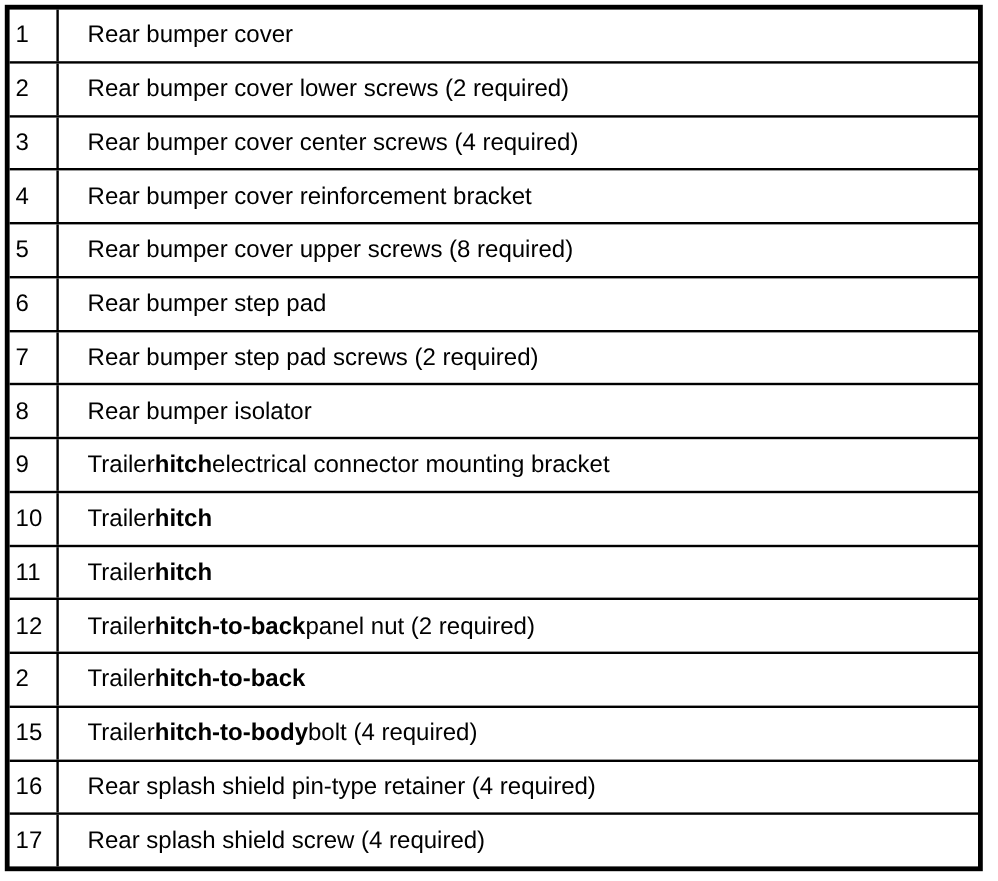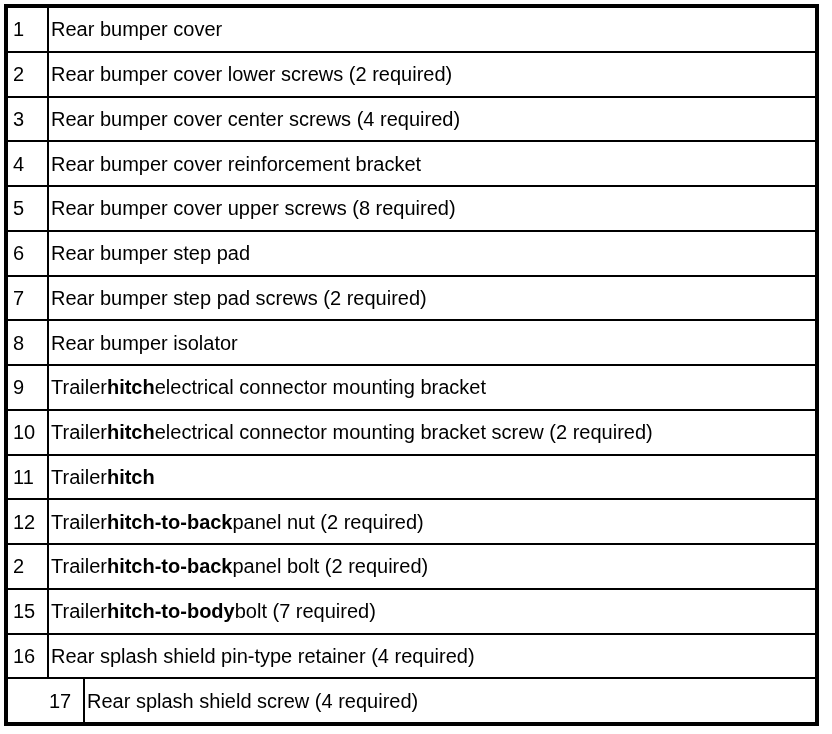--- a/index.html
+++ b/index.html
@@ -23,39 +23,39 @@
     display: flex;
     flex-direction: column;
     background: #ffffff;
   }
   .row {
     flex: 1;
     display: flex;
     border-bottom: 2px solid #000000;
     min-height: 0;
   }
-  .row:last-child { border-bottom: none; margin-left: 36px; }
+  .row:last-child { border-bottom: none; }
   .cell {
     display: flex;
     align-items: center;
     font-size: 20px;
     line-height: 1;
     box-sizing: border-box;
     overflow: hidden;
     white-space: nowrap;
   }
   .cell.num {
     width: 41px;
     flex: 0 0 41px;
     border-right: 2px solid #000000;
     padding-left: 5px;
   }
   .cell.desc {
     flex: 1;
-    padding-left: 2px;
+    padding-left: 24px;
     padding-right: 2px;
   }
   .bold { font-weight: bold; text-align: right; }
 </style>
 </head>
 <body>
 
 <div class="page">
   <div class="parts-table">
 
@@ -138,21 +138,20 @@
           <span class="bold">hitch</span>
           <span> electrical connector mounting bracket</span>
         </div>
     </div>
 
     <div class="row">
       <div class="cell num">10</div>
       <div class="cell desc">
           <span>Trailer </span>
           <span class="bold">hitch</span>
-          <span> electrical connector mounting bracket screw (2 required)</span>
         </div>
     </div>
 
     <div class="row">
       <div class="cell num">11</div>
       <div class="cell desc">
           <span>Trailer </span>
           <span class="bold">hitch</span>
           <span></span>
         </div>
@@ -165,30 +164,29 @@
           <span class="bold">hitch-to-back</span>
           <span> panel nut (2 required)</span>
         </div>
     </div>
 
     <div class="row">
       <div class="cell num">2</div>
       <div class="cell desc">
           <span>Trailer </span>
           <span class="bold">hitch-to-back</span>
-          <span> panel bolt (2 required)</span>
         </div>
     </div>
 
     <div class="row">
       <div class="cell num">15</div>
       <div class="cell desc">
           <span>Trailer </span>
           <span class="bold">hitch-to-body</span>
-          <span> bolt (7 required)</span>
+          <span> bolt (4 required)</span>
         </div>
     </div>
 
 
     <div class="row">
       <div class="cell num">16</div>
       <div class="cell desc">
           <span>Rear splash shield pin-type retainer (4 required)</span>
           <span class="bold"></span>
           <span></span>

